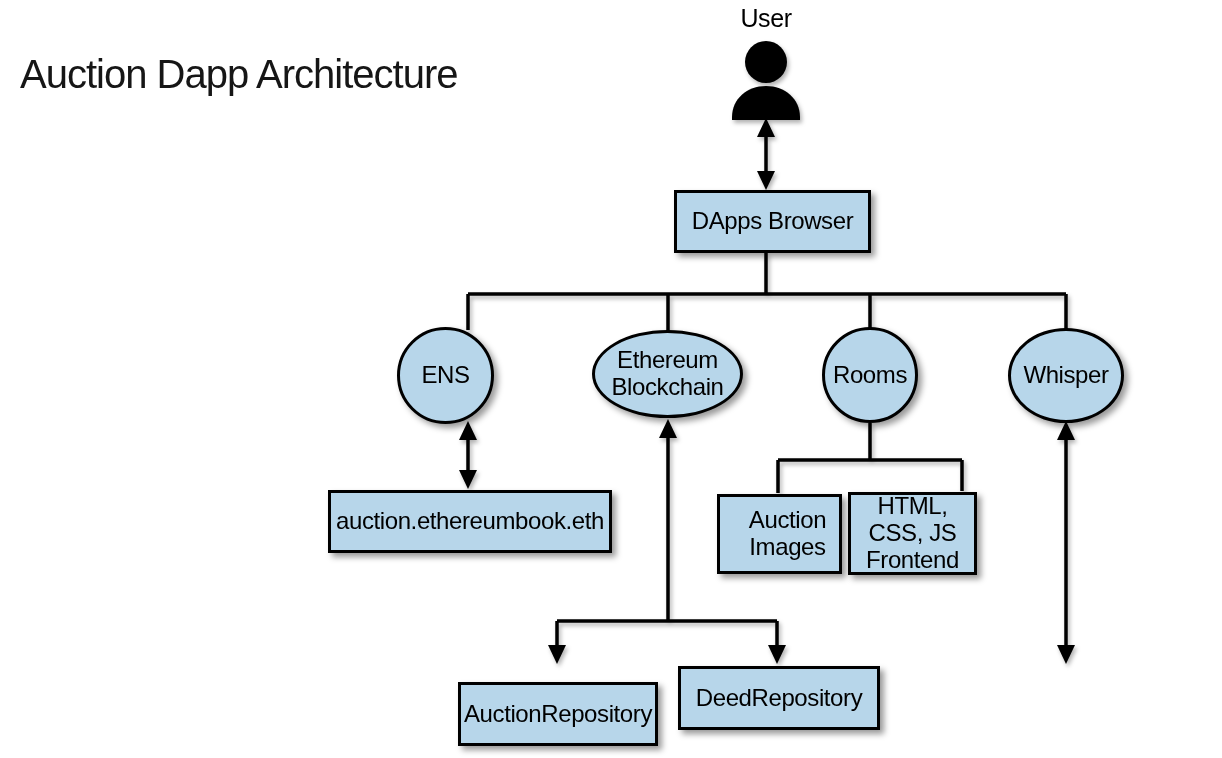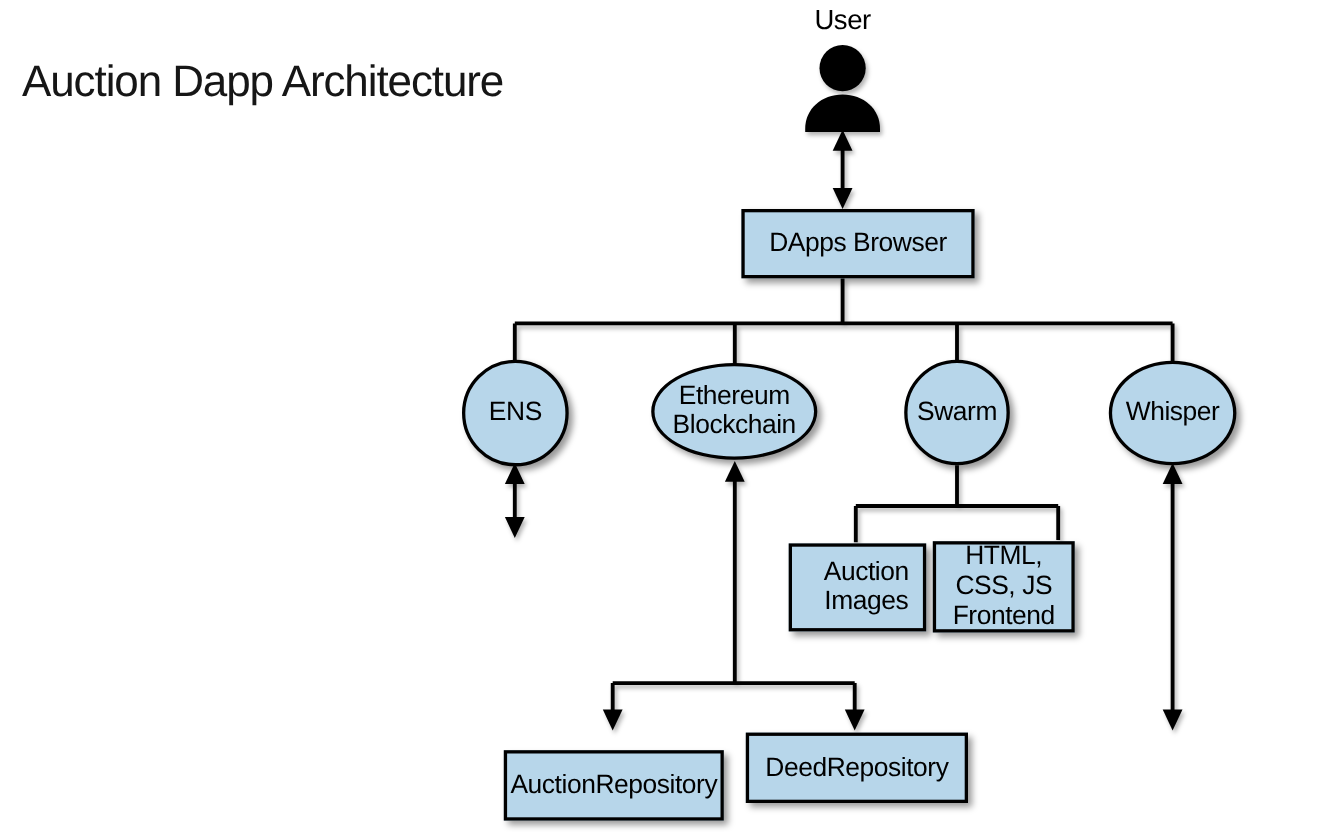--- a/index.html
+++ b/index.html
@@ -80,40 +80,43 @@
       <polygon points="1066,421 1057,440 1075,440"></polygon>
       <polygon points="1066,664 1057,645 1075,645"></polygon>
 
       <g>
         <circle cx="766" cy="62" r="21"></circle>
         <path d="M732,120 L800,120 L800,117 C800,99 785,86 766,86 C747,86 732,99 732,117 Z"></path>
       </g>
     </g>
   </svg>
 
-  <div class="node nowrap" style="left:674px; top:190px; width:212px; height:63px;">
+  <div class="node nowrap" style="left:674px; top:190px; width:197px; height:63px;">
     <span class="lbl">DApps Browser</span>
   </div>
 
-  <div class="node ellipse" style="left:420px; top:327px; width:97px; height:97px;align-items:center;">
+  <div class="node ellipse" style="left:397px; top:327px; width:97px; height:97px;align-items:center;">
     <span class="lbl">ENS</span>
   </div>
 
   <div class="node ellipse" style="left:592px; top:330px; width:151px; height:88px;">
     <span class="lbl">Ethereum Blockchain</span>
   </div>
 
   <div class="node ellipse" style="left:822px; top:327px; width:96px; height:96px;">
-    <span class="lbl">Swarm</span>
+    <span class="lbl">Rooms</span>
   </div>
 
   <div class="node ellipse" style="left:1008px; top:328px; width:116px; height:95px;">
     <span class="lbl">Whisper</span>
   </div>
 
+  <div class="node nowrap" style="left:328px; top:490px; width:284px; height:63px;">
+    <span class="lbl">auction.ethereumbook.eth</span>
+  </div>
 
   <div class="node" style="left:717px; top:494px; width:125px; height:80px;padding-left:16px;">
     <span class="lbl">Auction Images</span>
   </div>
 
   <div class="node" style="left:848px; top:492px; width:129px; height:83px;">
     <span class="lbl">HTML, CSS, JS Frontend</span>
   </div>
 
   <div class="node nowrap" style="left:458px; top:666px; width:200px; height:64px;margin-top:16px;">

